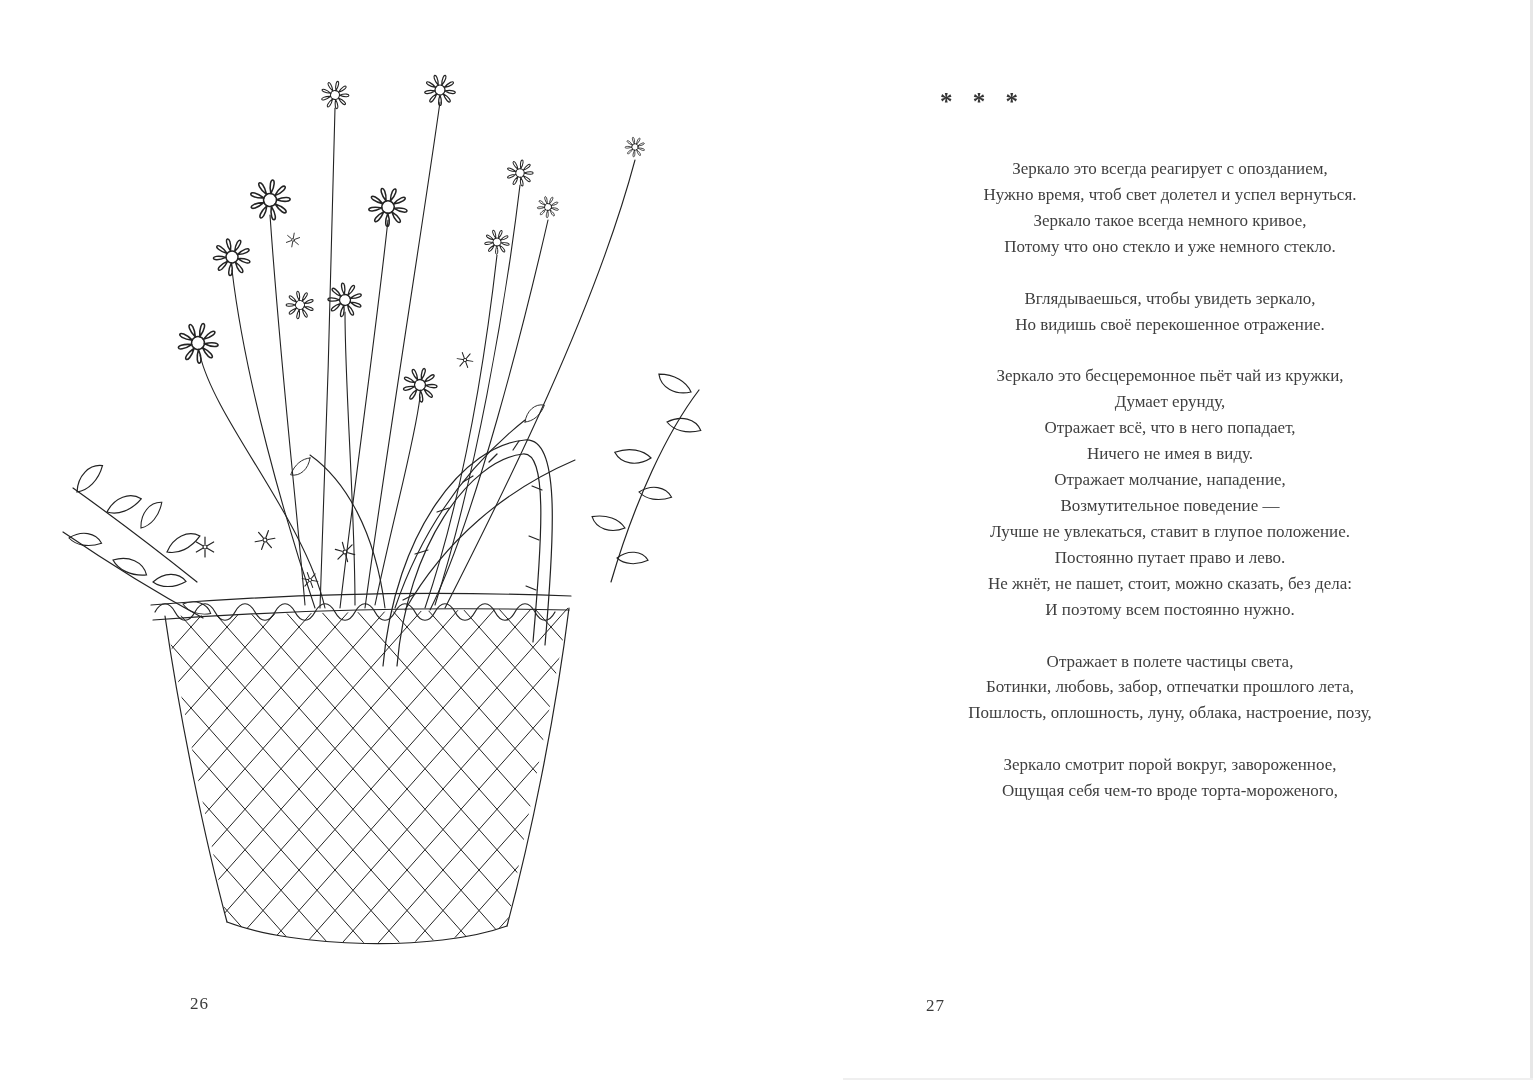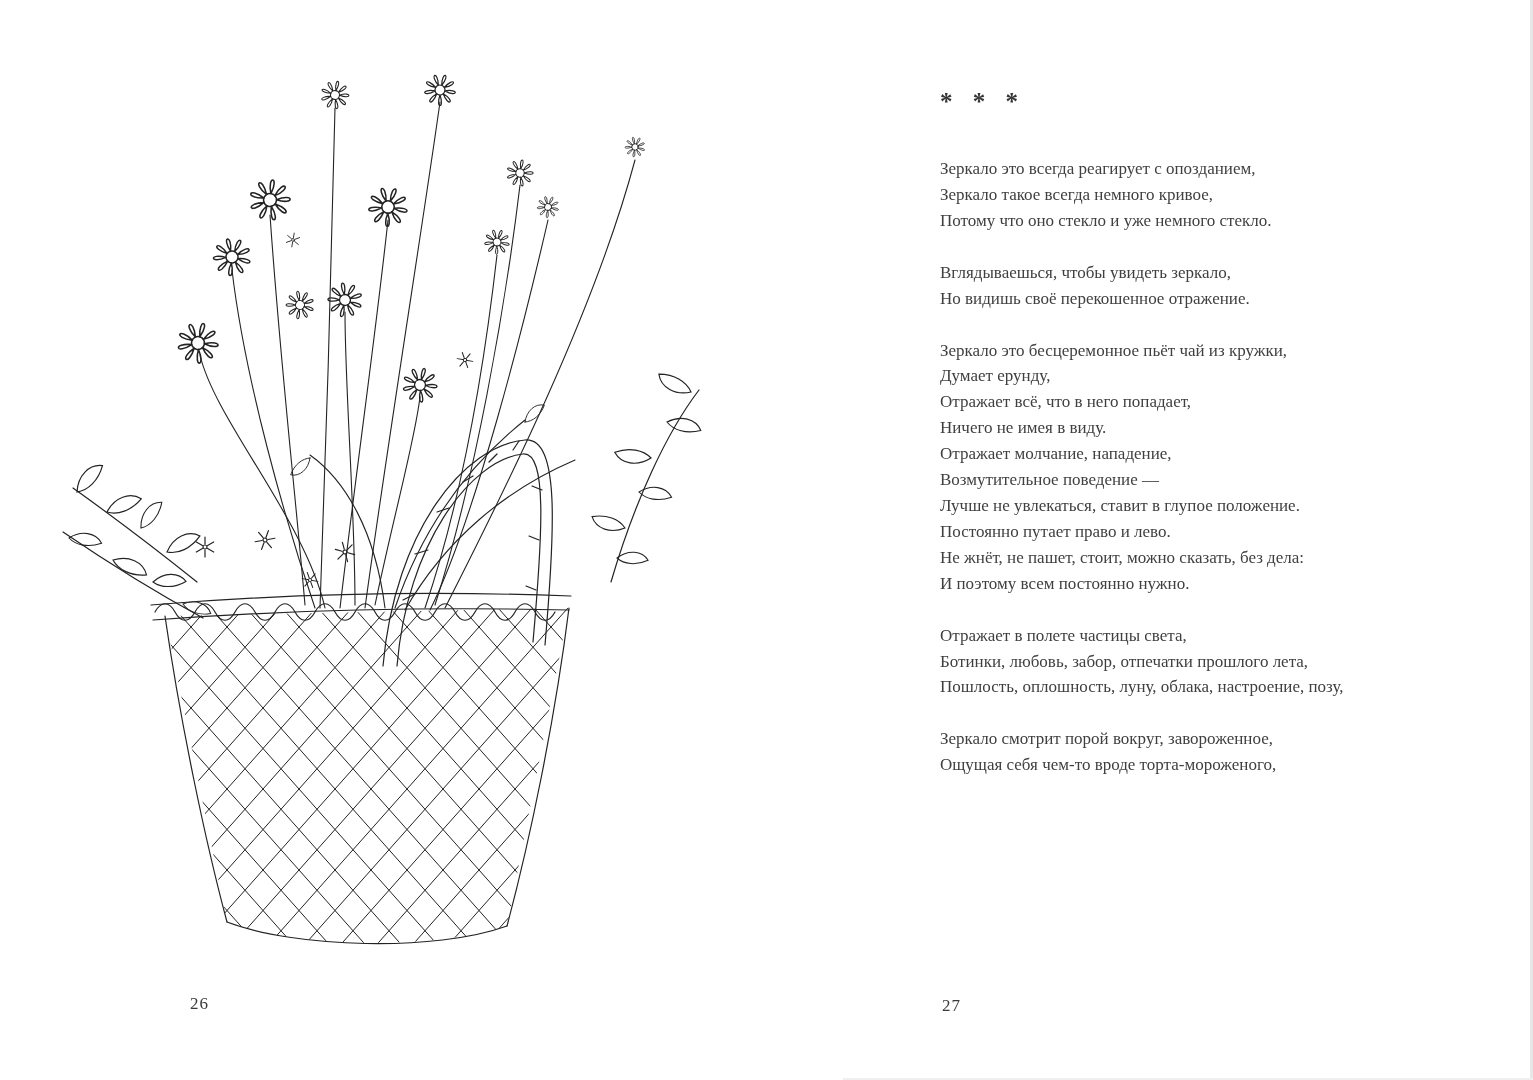--- a/index.html
+++ b/index.html
@@ -29,36 +29,36 @@
   }
   .illustration svg { display: block; width: 100%; height: 100%; }
 
   .page-number {
     position: absolute;
     font-size: 17px;
     color: #3a3a3a;
     letter-spacing: 1px;
   }
   .page-number.num-left  { left: 190px; top: 994px; }
-  .page-number.num-right { left: 176px; top: 996px; font-family: Liberation Serif, serif; } 
+  .page-number.num-right { left: 160px; top: 996px; font-family: Liberation Serif, serif; } 
 
   .poem {
     position: absolute;
     left: 174px;   
     top: 88px;
     width: 460px;
   }
   .poem-title {
     font-size: 25px;
     font-weight: bold;
     letter-spacing: 7px;
     color: #353535;
     margin-bottom: 40px;
   }
-  .stanza { margin-bottom: 26px; }
+  .stanza { margin-bottom: 26px; text-align: center; }
   .stanza:last-child { margin-bottom: 7px; }
   .poem-line {
     font-size: 17px;
     line-height: 25.9px;
     white-space: nowrap;
     color: #3f3f3f;
   }
 
   .scan-edge-right {
     position: absolute;
@@ -231,20 +231,21 @@
     </div>
     <div class="page-number num-left">26</div>
   </div>
 
   <div class="page right">
     <div class="poem">
       <div class="poem-title">* * *</div>
 
       <div class="stanza">
         <div class="poem-line">Зеркало это всегда реагирует с опозданием,</div>
+        <div class="poem-line">Нужно время, чтоб свет долетел и успел вернуться.</div>
         <div class="poem-line">Зеркало такое всегда немного кривое,</div>
         <div class="poem-line">Потому что оно стекло и уже немного стекло.</div>
       </div>
 
       <div class="stanza">
         <div class="poem-line">Вглядываешься, чтобы увидеть зеркало,</div>
         <div class="poem-line">Но видишь своё перекошенное отражение.</div>
       </div>
 
       <div class="stanza">

